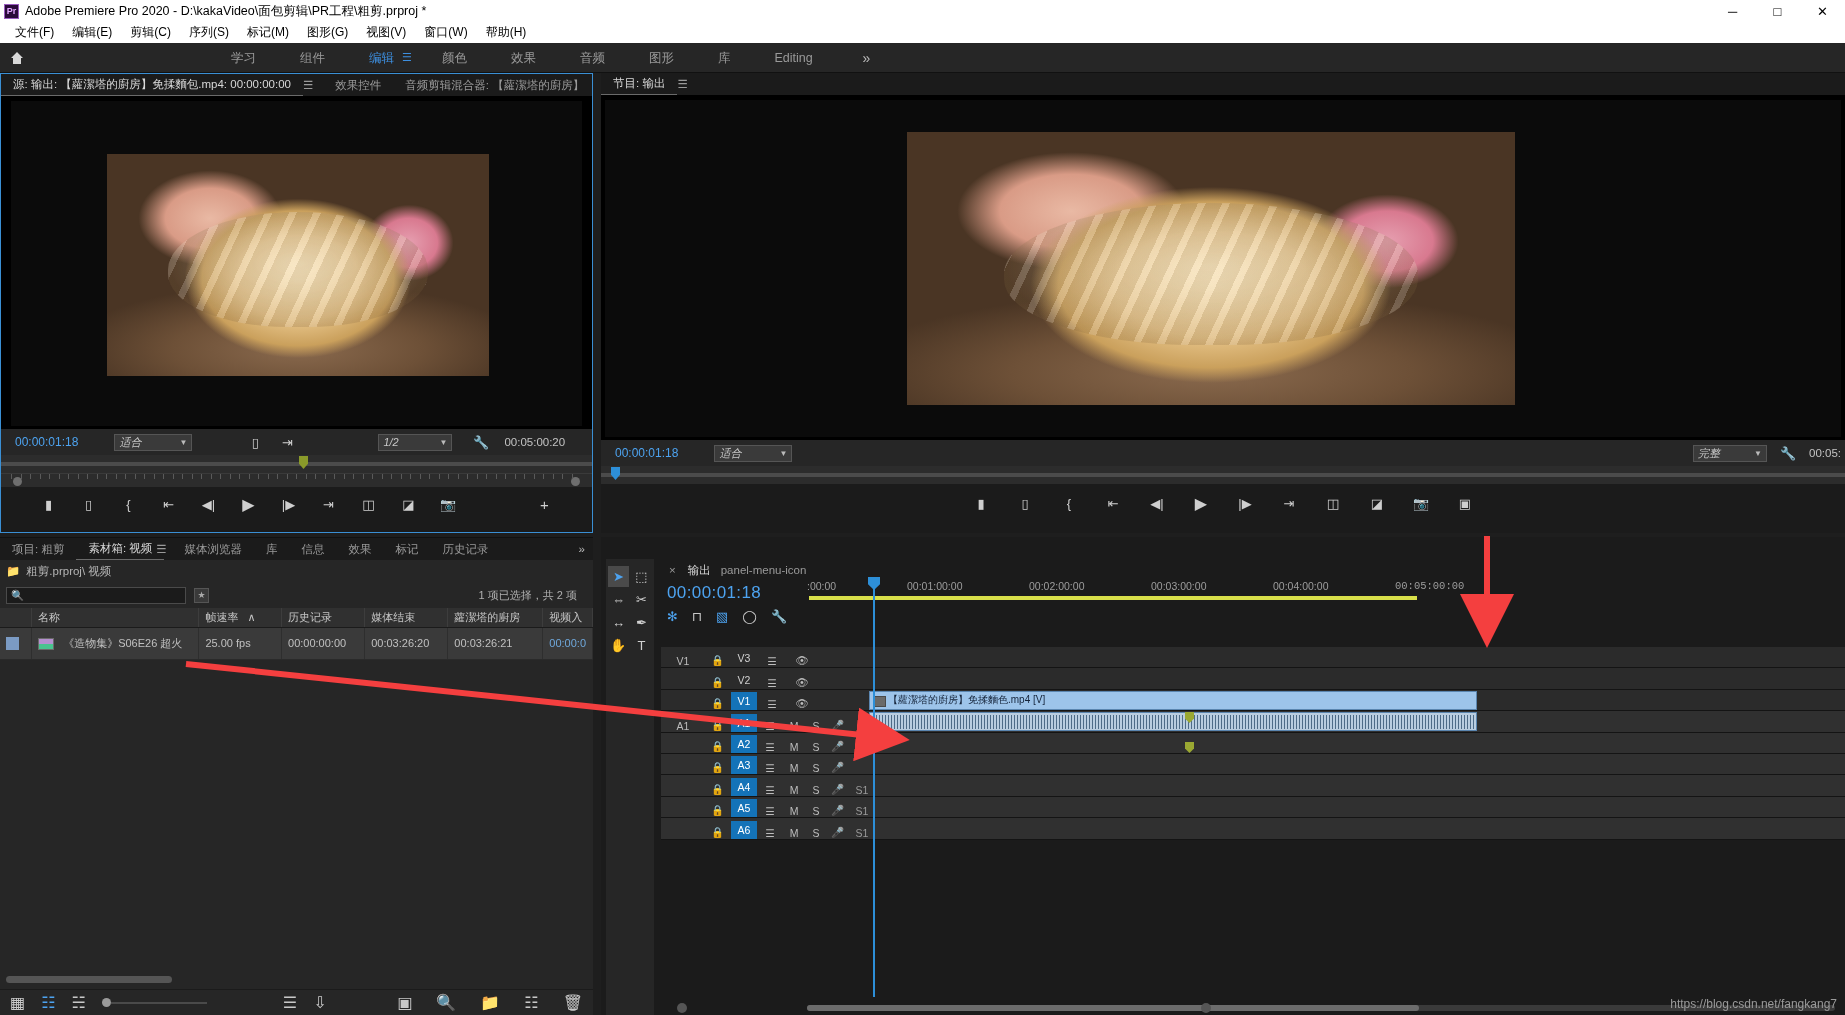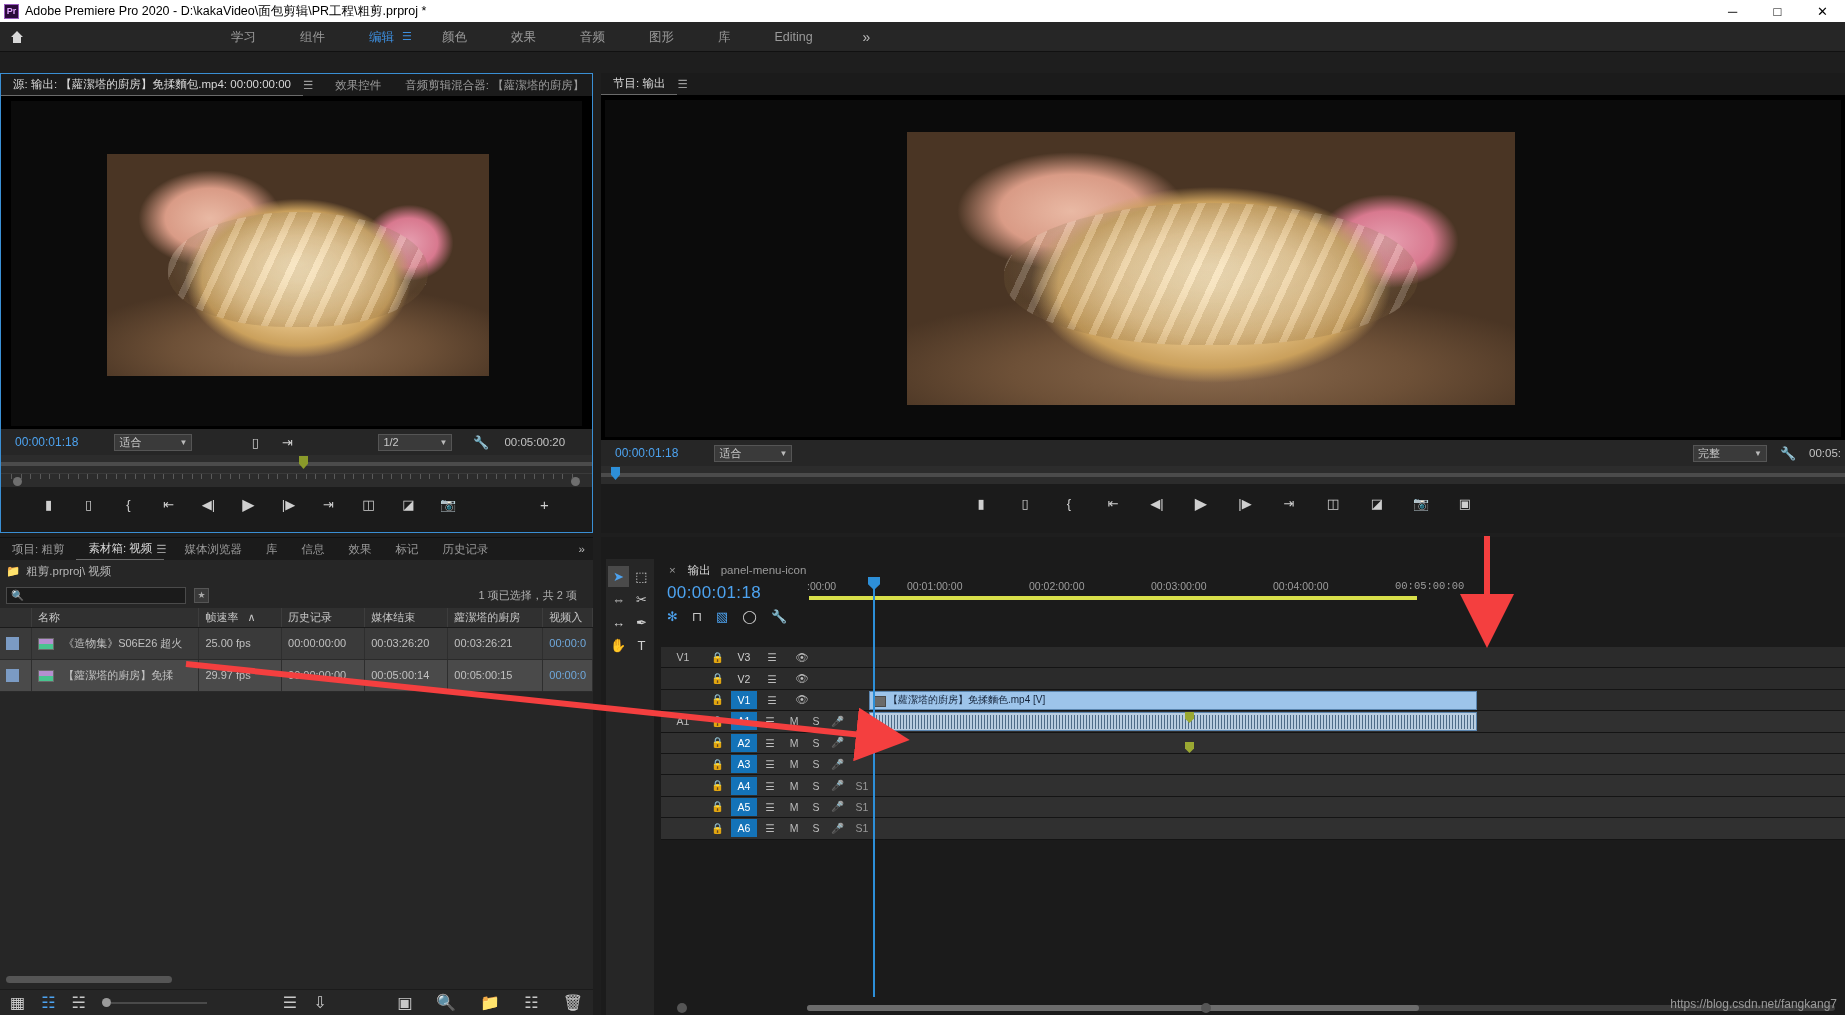--- a/index.html
+++ b/index.html
@@ -93,21 +93,21 @@
     filter: blur(0.4px);
   }
   .mon-bar {
     display: flex; align-items: center; height: 26px;
     font-size: 11.5px; color: #b9b9b9; background: #262626;
   }
   .tc-blue { color: #4da3f0; font-family: "Liberation Sans", sans-serif; font-size: 12px; }
   .fit-select {
     background: #3a3a3a; border: 1px solid #555; color: #c9c9c9;
     font-size: 11px; height: 17px; padding: 0 4px; min-width: 78px;
-    display: flex; align-items: center; justify-content: space-between;
+    display: flex; align-items: center; justify-content: space-between; font-style: italic;
   }
   .caret { font-size: 8px; color: #bbb; margin-left: 6px; }
   .scrub-strip { height: 18px; background: #2c2c2c; position: relative; }
   .scrub-track { position: absolute; left: 0; right: 0; top: 7px; height: 4px; background: #4b4b4b; }
   .playhead-src {
     position: absolute; width: 9px; height: 13px; background: #8a9a2a;
     clip-path: polygon(0 0, 100% 0, 100% 60%, 50% 100%, 0 60%);
   }
   .tick-ruler { height: 14px; background: #2c2c2c; position: relative; border-top: 1px solid #3a3a3a;}
   .tick { position: absolute; top: 0; width: 1px; height: 5px; background: #5a5a5a; }
@@ -181,21 +181,21 @@
   }
   .tl-icons-row { position: absolute; left: 66px; top: 72px; display: flex; gap: 14px; align-items: center;}
   .tl-ruler {
     position: absolute; left: 206px; right: 0; top: 40px; height: 22px;
     background: #1b1b1b; font-size: 10.5px; color: #9d9d9d;
   }
   .ruler-lbl { position: absolute; top: 3px; }
   .tl-tracks { position: absolute; left: 60px; right: 0; top: 110px; bottom: 20px; }
   .track {
     position: relative; height: 21.4px; border-bottom: 1px solid #141414;
-    display: flex; align-items: center;
+    display: flex; align-items: flex-end;
   }
   .track.video { background: #2b2b2b; }
   .track.audio { background: #303030; }
   .th-cell { font-size: 10.5px; color: #bdbdbd; display: flex; align-items: center; justify-content: center; }
   .badge-track {
     width: 26px; height: 18px; display: flex; align-items: center; justify-content: center;
     font-size: 10.5px; color: #cfcfcf;
   }
   .badge-track.on { background: #1473b8; color: #fff; }
   .tl-content { position: absolute; left: 206px; right: 0; top: 0; bottom: 0; }
@@ -250,20 +250,31 @@
   <div class="titlebar">
     <div class="pr-logo">Pr</div>
     <span>Adobe Premiere Pro 2020 - D:\kakaVideo\面包剪辑\PR工程\粗剪.prproj *</span>
     <div class="win-btns">
       <div class="win-btn">─</div>
       <div class="win-btn">□</div>
       <div class="win-btn close">✕</div>
     </div>
   </div>
 
+  <div class="menubar">
+    <span class="mi">文件(F)</span>
+    <span class="mi">编辑(E)</span>
+    <span class="mi">剪辑(C)</span>
+    <span class="mi">序列(S)</span>
+    <span class="mi">标记(M)</span>
+    <span class="mi">图形(G)</span>
+    <span class="mi">视图(V)</span>
+    <span class="mi">窗口(W)</span>
+    <span class="mi">帮助(H)</span>
+  </div>
 
   <div class="workspace">
     <div class="home-btn">
       <svg width="16" height="16" viewBox="0 0 16 16">
           <path d="M8 2 L14 8 H12 V14 H4 V8 H2 Z" fill="#d8d8d8"></path>
         </svg>
     </div>
     <div class="ws-tabs">
       <span class="ws-tab">学习</span>
       <span class="ws-tab">组件</span>
@@ -495,32 +506,20 @@
           <td>
             <span class="clip-ic"></span>
             <span>《造物集》S06E26 超火</span>
           </td>
           <td class="tc-cell">25.00 fps</td>
           <td class="tc-cell">00:00:00:00</td>
           <td class="tc-cell">00:03:26:20</td>
           <td class="tc-cell">00:03:26:21</td>
           <td class="tc-cell" style="color:#6fa8dc;">00:00:0</td>
         </tr>
-        <tr class="bin-row sel">
-          <td><span class="swatch"></span></td>
-          <td>
-            <span class="clip-ic"></span>
-            <span>【蘿潔塔的廚房】免揉</span>
-          </td>
-          <td class="tc-cell">29.97 fps</td>
-          <td class="tc-cell">00:00:00:00</td>
-          <td class="tc-cell">00:05:00:14</td>
-          <td class="tc-cell">00:05:00:15</td>
-          <td class="tc-cell" style="color:#6fa8dc;">00:00:0</td>
-        </tr>
       </tbody>
     </table>
 
     <div class="hscroll"></div>
 
     <div class="bin-footer">
       <span>▦</span>
       <span style="color:#4da3f0;">☷</span>
       <span>☵</span>
       <span class="zoom-slider">

